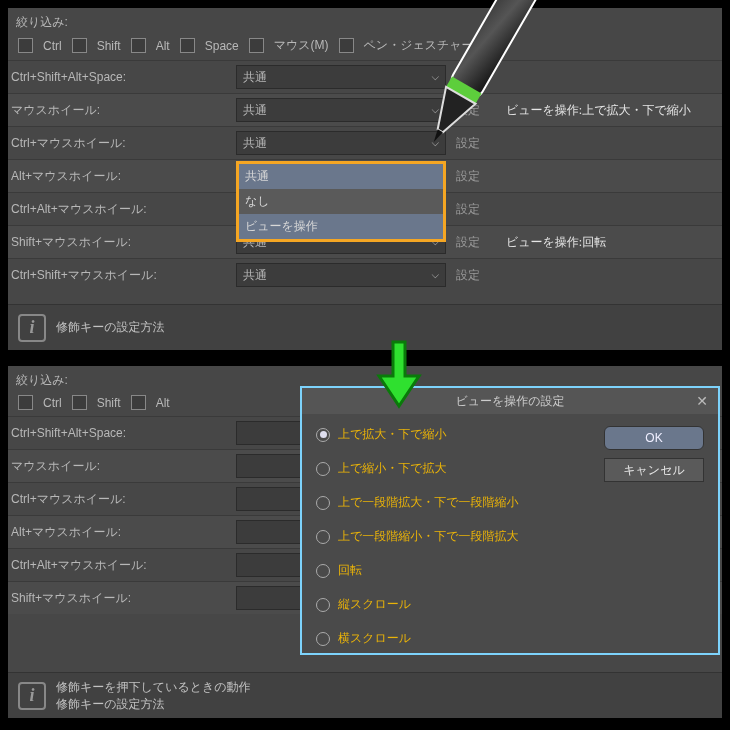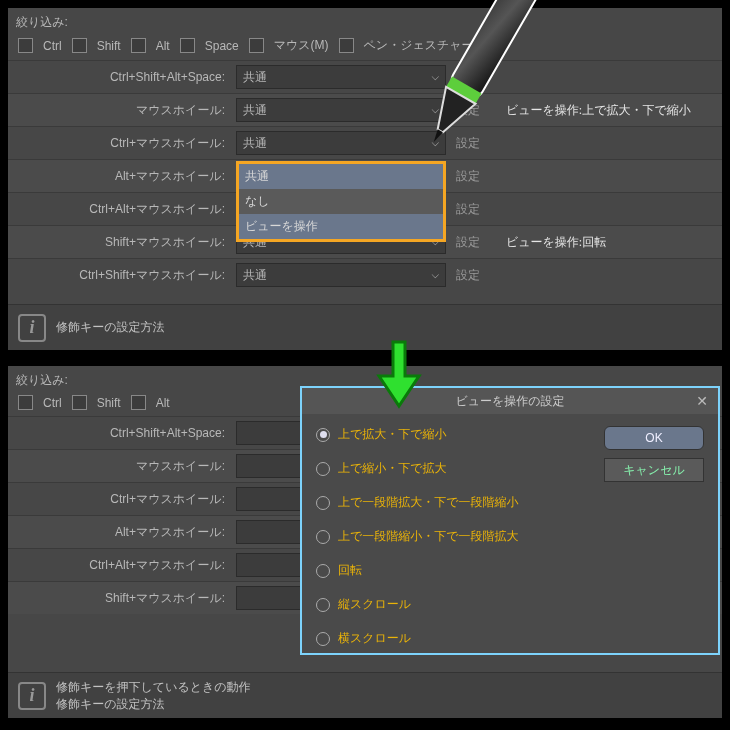--- a/index.html
+++ b/index.html
@@ -60,21 +60,20 @@
     }
     .row > div {
       display: table-cell;
       vertical-align: middle;
       padding: 4px 3px;
       border-top: 1px solid #3a3a3a;
     }
     .row.alt > div { background: #4b4b4b; }
     .col-label {
       width: 225px;
-      text-align: right;
       padding-right: 8px !important;
     }
     .col-dd {
       width: 220px;
     }
     .col-set {
       width: 50px;
       color: #9a9a9a;
     }
     .col-desc {
@@ -232,21 +231,21 @@
     }
     .btn {
       height: 24px;
       border: 1px solid #333;
       display: flex;
       align-items: center;
       justify-content: center;
       font-size: 12px;
     }
     .btn-primary { background: #6a778c; color: #eef; border-radius: 6px; }
-    .btn-secondary { background: #5a5a5a; color: #86efac; }
+    .btn-secondary { background: #5a5a5a; color: #e5e5e5; }
 
     
     .arrow {
       position: absolute;
       left: 375px;
       top: 340px;
       z-index: 20;
       pointer-events: none;
     }
   </style>

